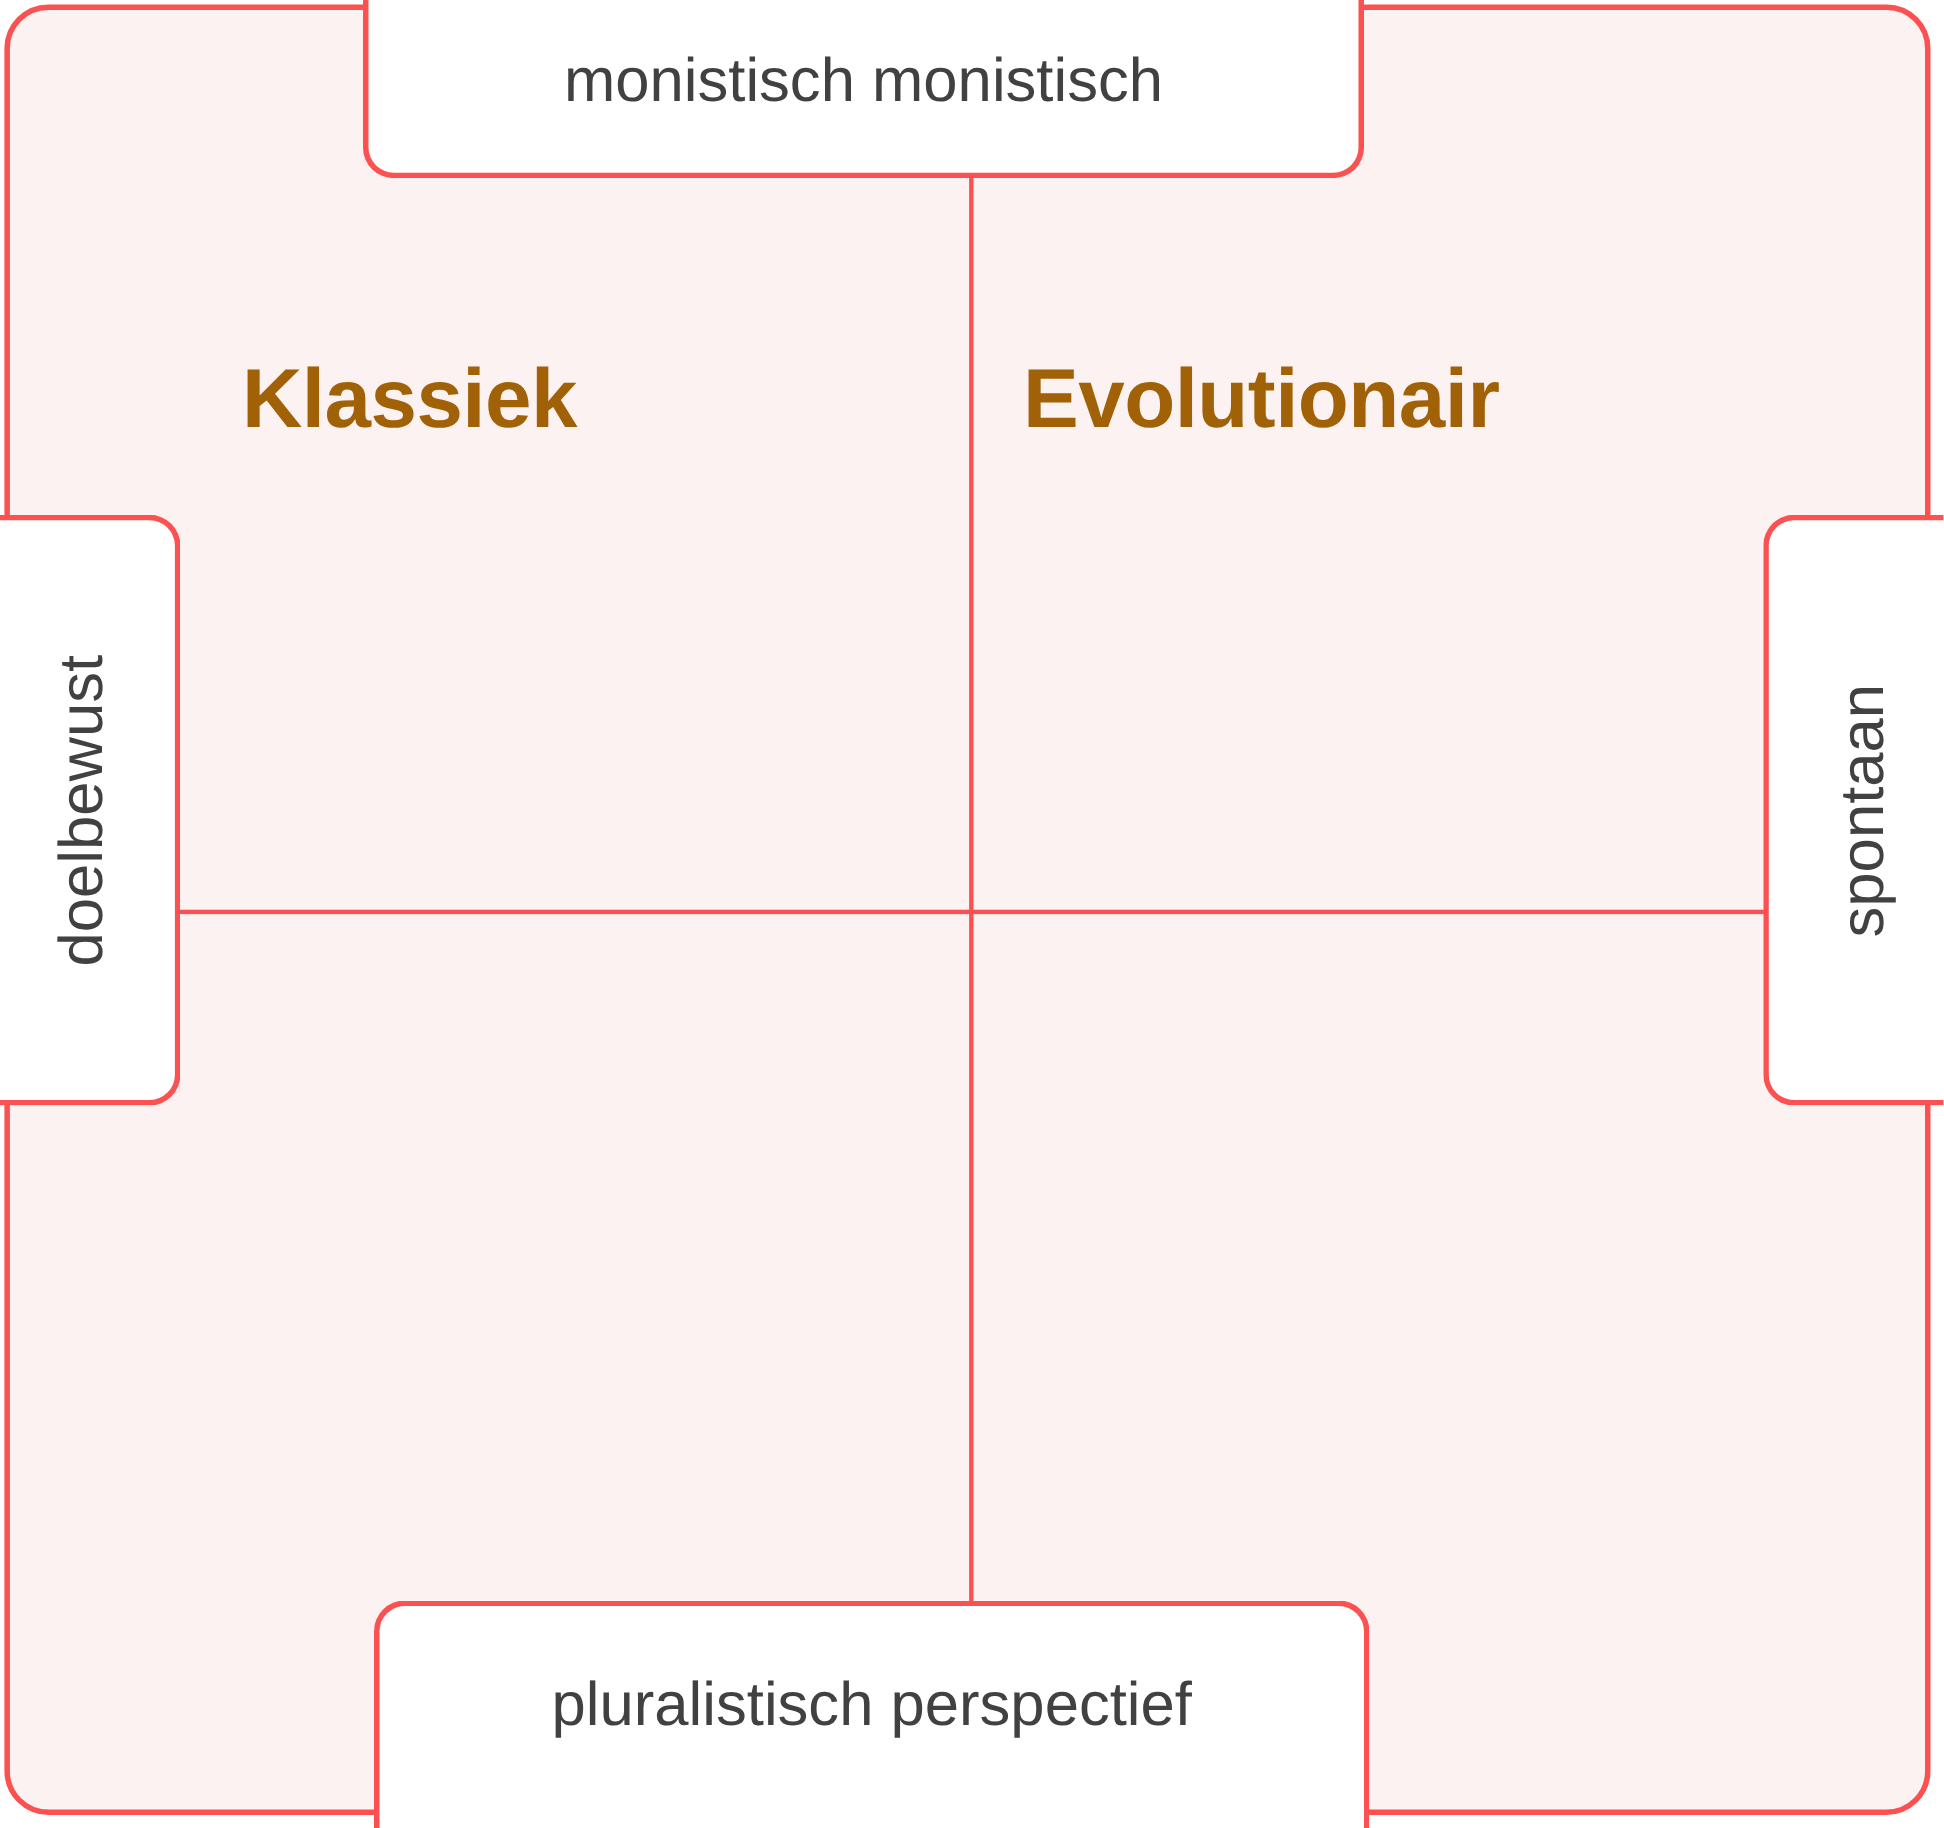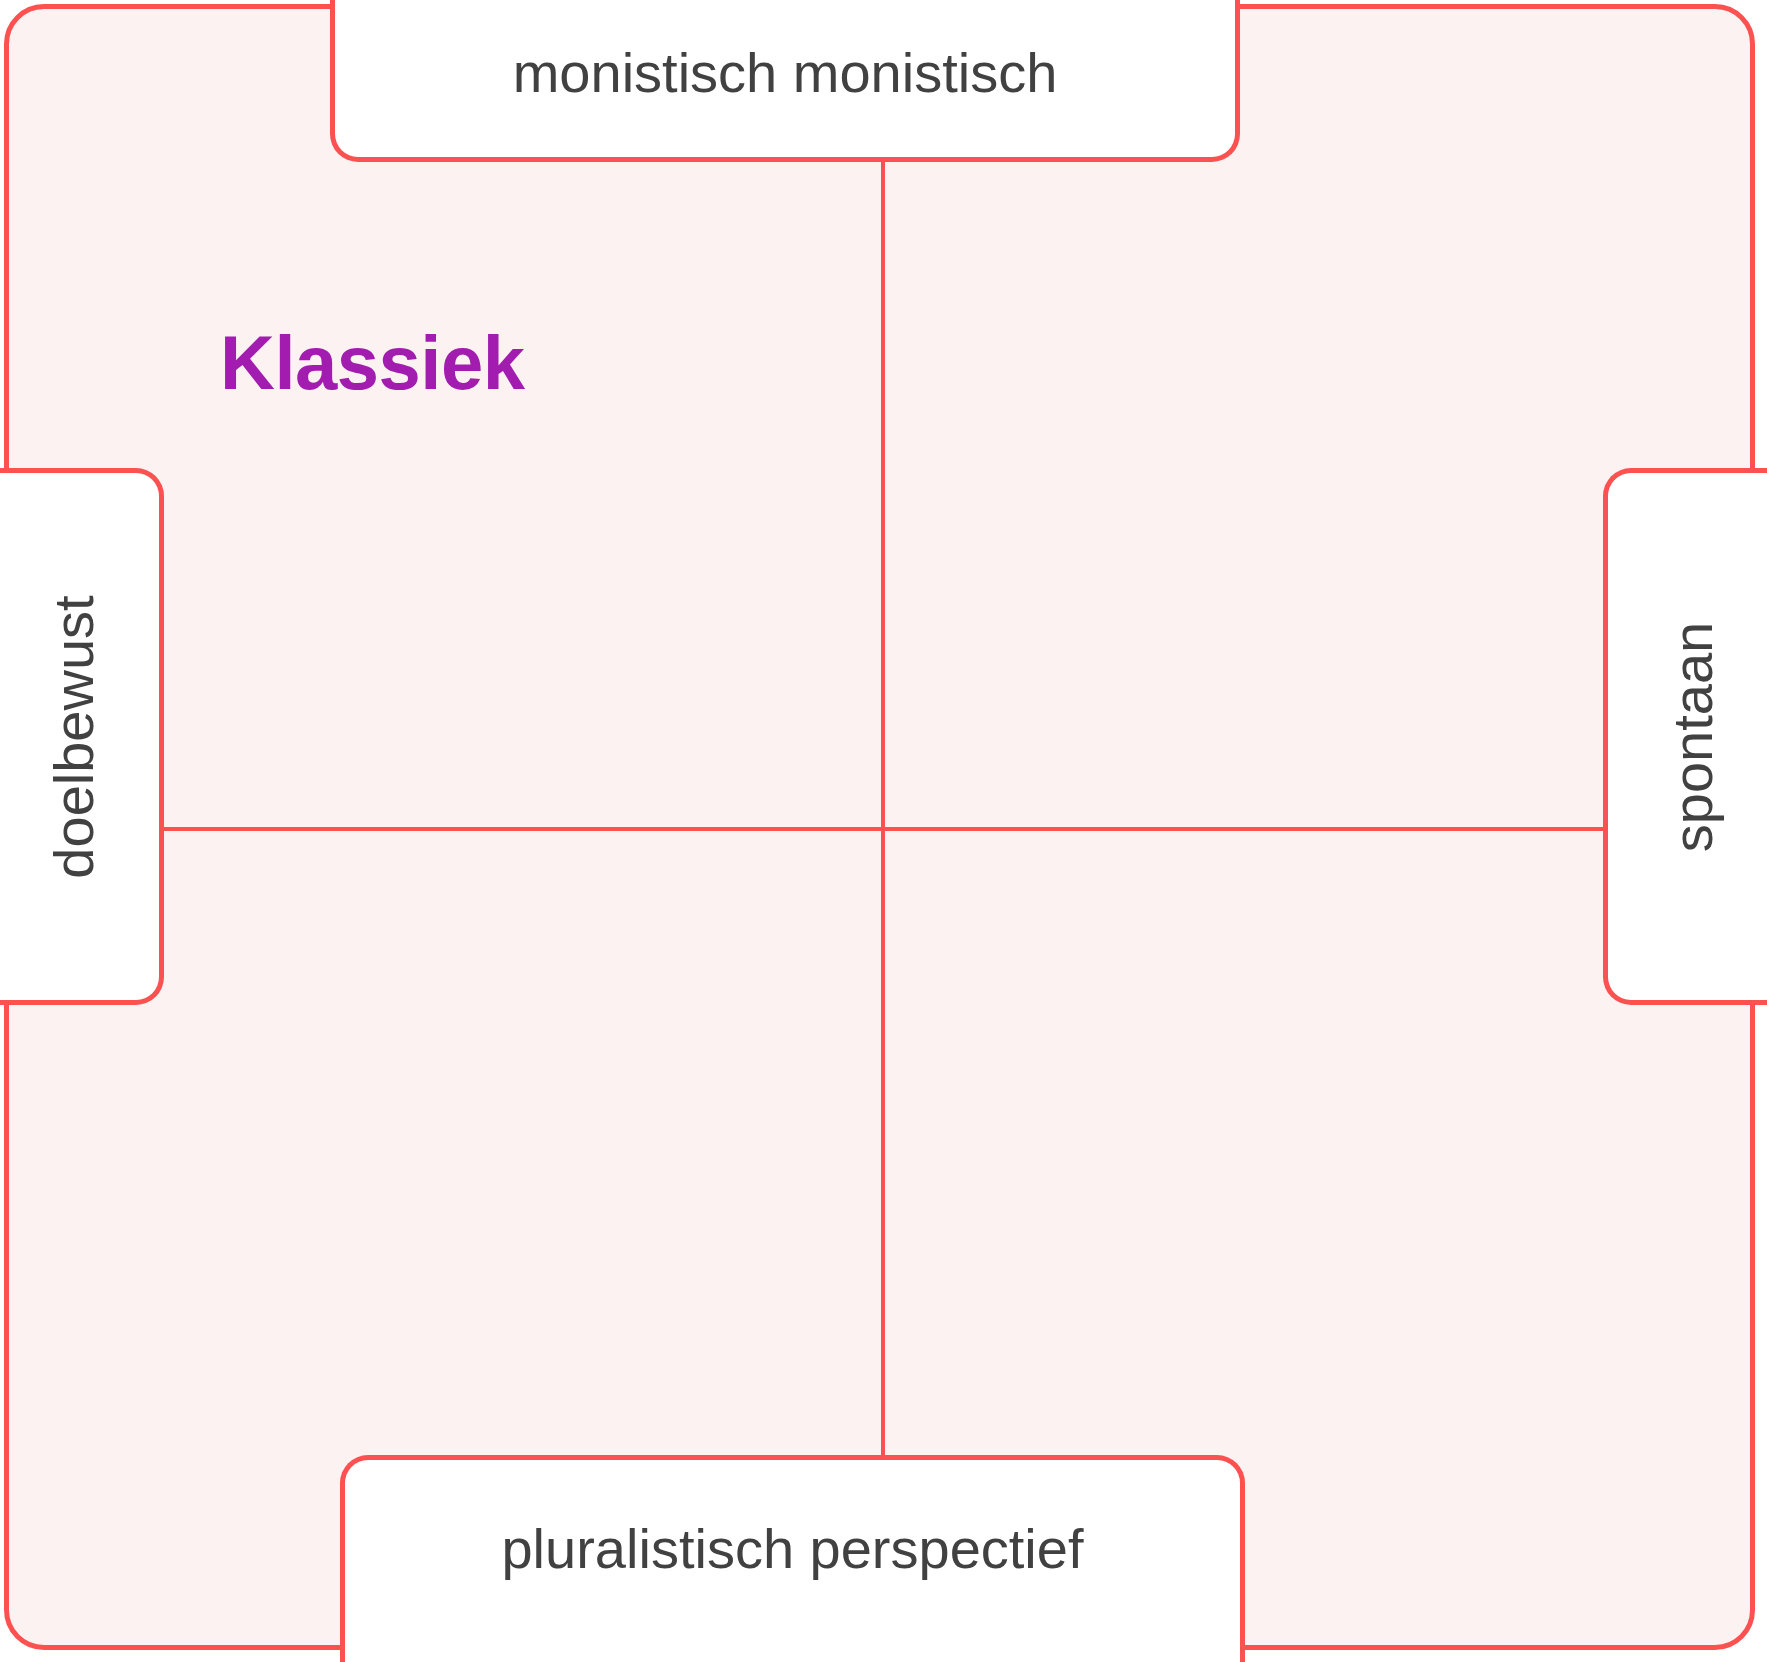--- a/index.html
+++ b/index.html
@@ -46,21 +46,21 @@
   .axis-horizontal {
     left: 160px;
     top: 827px;
     width: 1447px;
     height: 4px;
   }
 
   
   .quadrant-label {
     position: absolute;
-    color: #a21caf;
+    color: #a16207;
     font-weight: bold;
     font-size: 76px;
     line-height: 1;
     letter-spacing: -0.5px;
     white-space: nowrap;
   }
   .q-klassiek      { left: 220px;  top: 325px; }
   .q-evolutionair  { left: 930px;  top: 325px; }
   .q-systemisch    { left: 163px;  top: 1057px; }
   .q-procesmatig   { left: 928px;  top: 1057px; }
@@ -137,20 +137,21 @@
 
 <div id="matrix-root">
 
   <div class="matrix-plate"></div>
 
   <div class="axis-line axis-vertical"></div>
   <div class="axis-line axis-horizontal"></div>
 
   <div class="quadrant-label q-klassiek">Klassiek</div>
 
+  <div class="quadrant-label q-evolutionair">Evolutionair</div>
 
 
 
   <div class="axis-tab tab-top">
     <span class="tab-text">monistisch monistisch</span>
   </div>
 
   <div class="axis-tab tab-bottom">
     <span class="tab-text">pluralistisch perspectief</span>
   </div>

